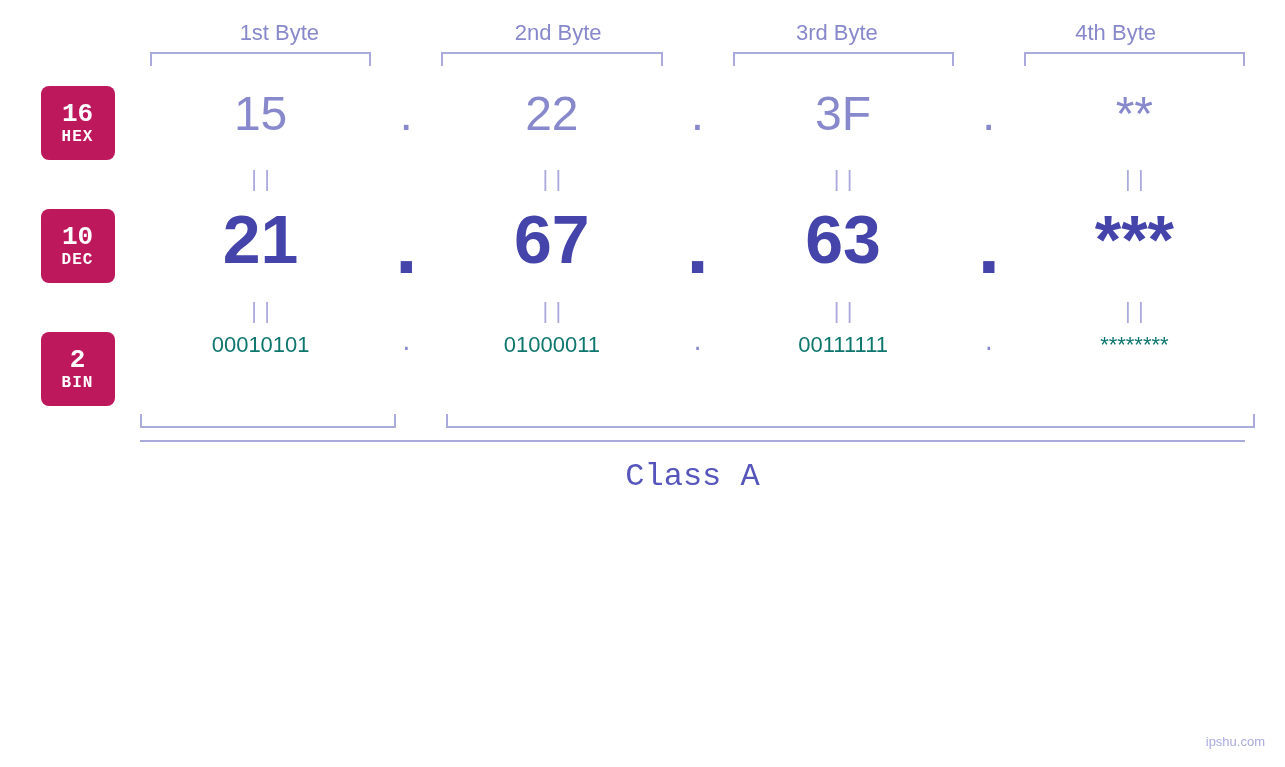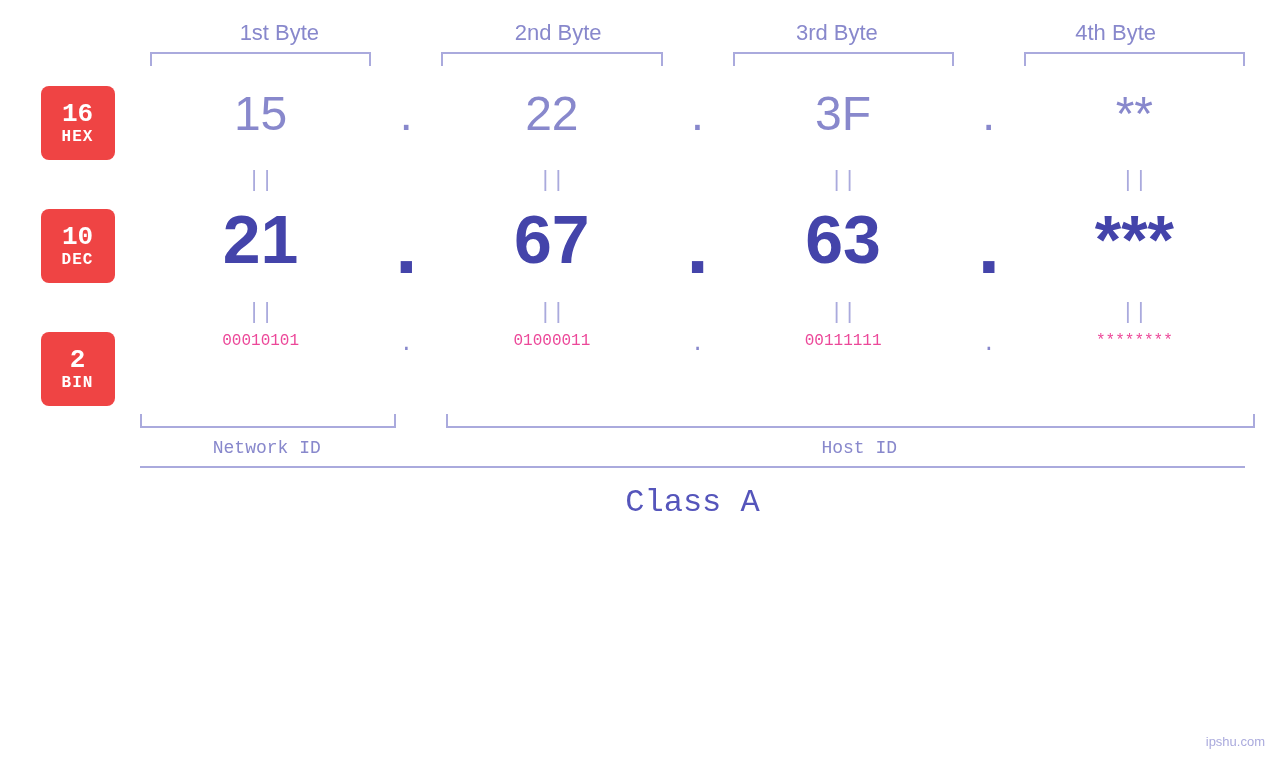--- a/index.html
+++ b/index.html
@@ -46,21 +46,21 @@
       margin: 0 10px;
       border-top: 2px solid #aaaadd;
       border-left: 2px solid #aaaadd;
       border-right: 2px solid #aaaadd;
       height: 14px;
     }
 
     .badge {
       width: 74px;
       height: 74px;
-      background-color: #ef4444;
+      background-color: #be185d;
       border-radius: 8px;
       display: flex;
       flex-direction: column;
       align-items: center;
       justify-content: center;
       color: white;
       margin-bottom: 0;
     }
 
     .badge-number {
@@ -105,23 +105,23 @@
 
     .dec-dot {
       color: #4444aa;
       font-size: 80px;
       font-family: Arial, sans-serif;
       font-weight: bold;
     }
 
     
     .bin-value {
-      color: #ec4899;
-      font-size: 16px;
-      font-family: Liberation Mono, monospace;
+      color: #0f766e;
+      font-size: 22px;
+      font-family: Liberation Sans, sans-serif;
     }
 
     .bin-dot {
       color: #8888cc;
       font-size: 22px;
     }
 
     .network-id-label {
       width: 230px;
       text-align: center;
@@ -306,29 +306,20 @@
     <div style="flex:1; padding-right:30px;">
 
       <div style="display:flex; flex-direction:row; height:18px;">
 
         <div style="flex:1; border-bottom:2px solid #aaaadd; border-left:2px solid #aaaadd; border-right:2px solid #aaaadd; height:14px;"></div>
         <div style="width:50px;"></div>
 
         <div style="flex:3.2; border-bottom:2px solid #aaaadd; border-left:2px solid #aaaadd; border-right:2px solid #aaaadd; height:14px;"></div>
       </div>
 
-      <div style="display:flex; flex-direction:row; margin-top:6px;">
-        <div style="flex:1; text-align:center;">
-          <span class="network-id-label">Network ID</span>
-        </div>
-        <div style="width:50px;"></div>
-        <div style="flex:3.2; text-align:center;">
-          <span class="host-id-label">Host ID</span>
-        </div>
-      </div>
     </div>
   </div>
 
   <div style="display:flex; flex-direction:row; width:1285px; margin-top:8px;">
     <div style="width:140px;"></div>
     <div style="flex:1; padding-right:40px;">
       <div style="border-bottom:2px solid #aaaadd; width:100%; margin-bottom:8px;"></div>
       <div class="class-label">Class A</div>
     </div>
   </div>

